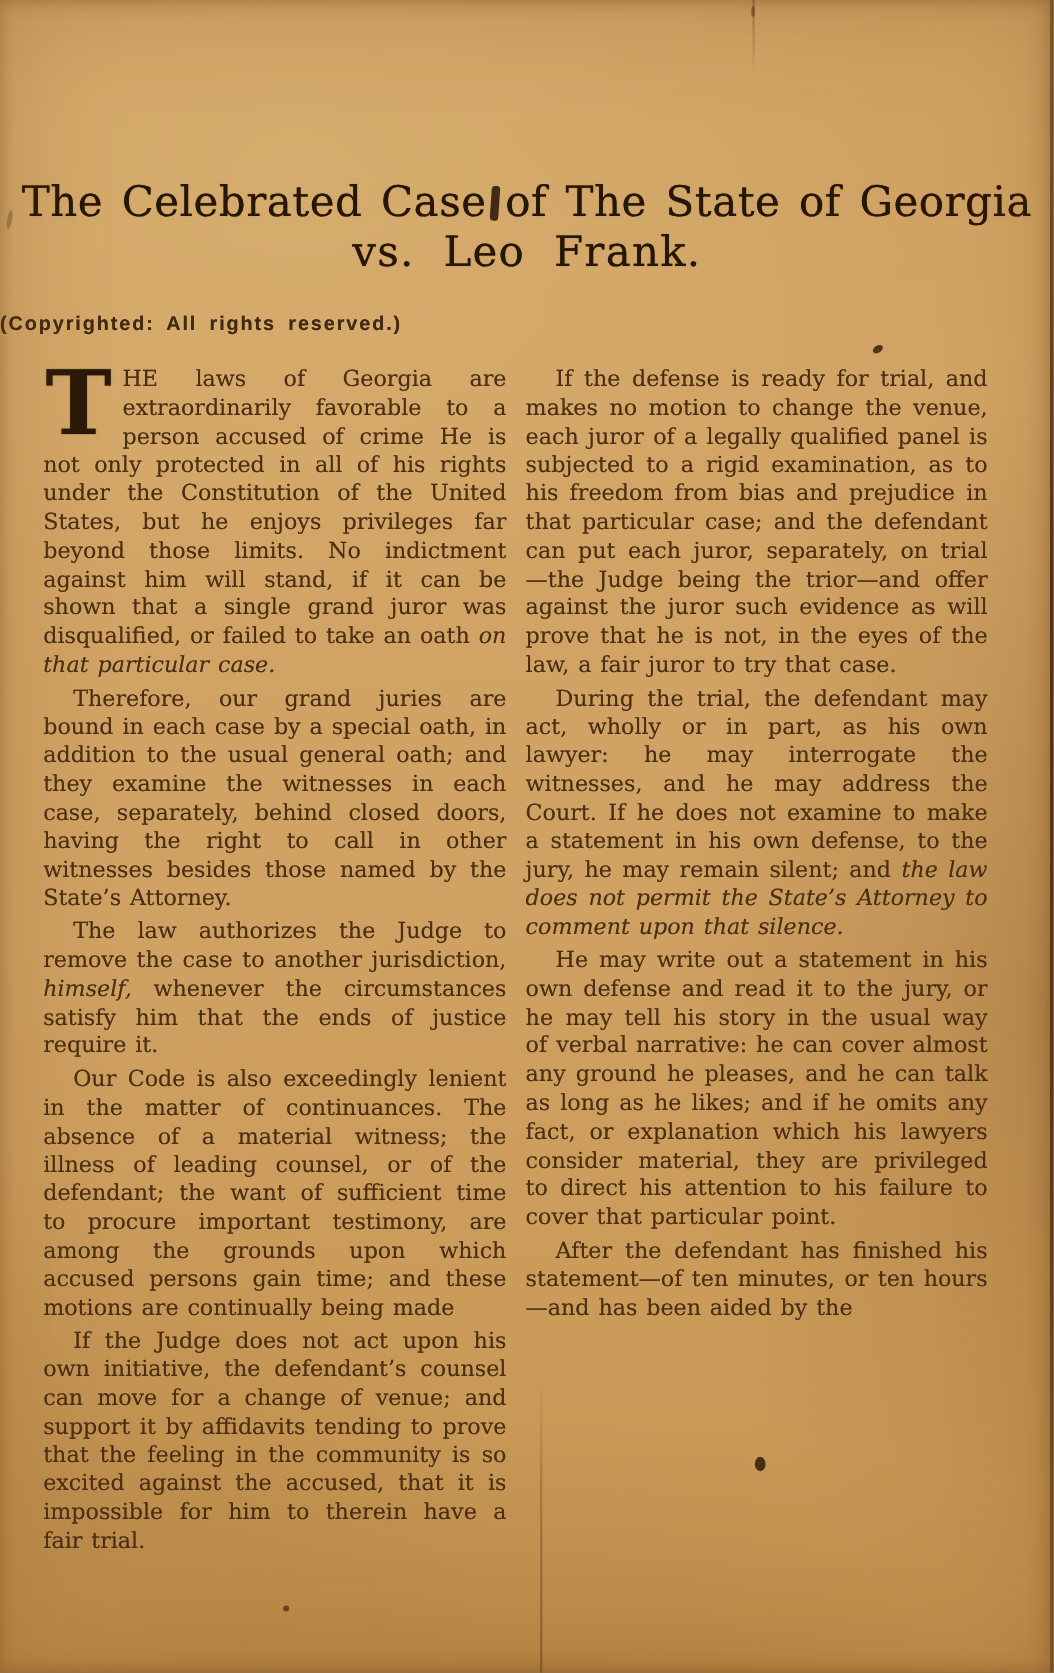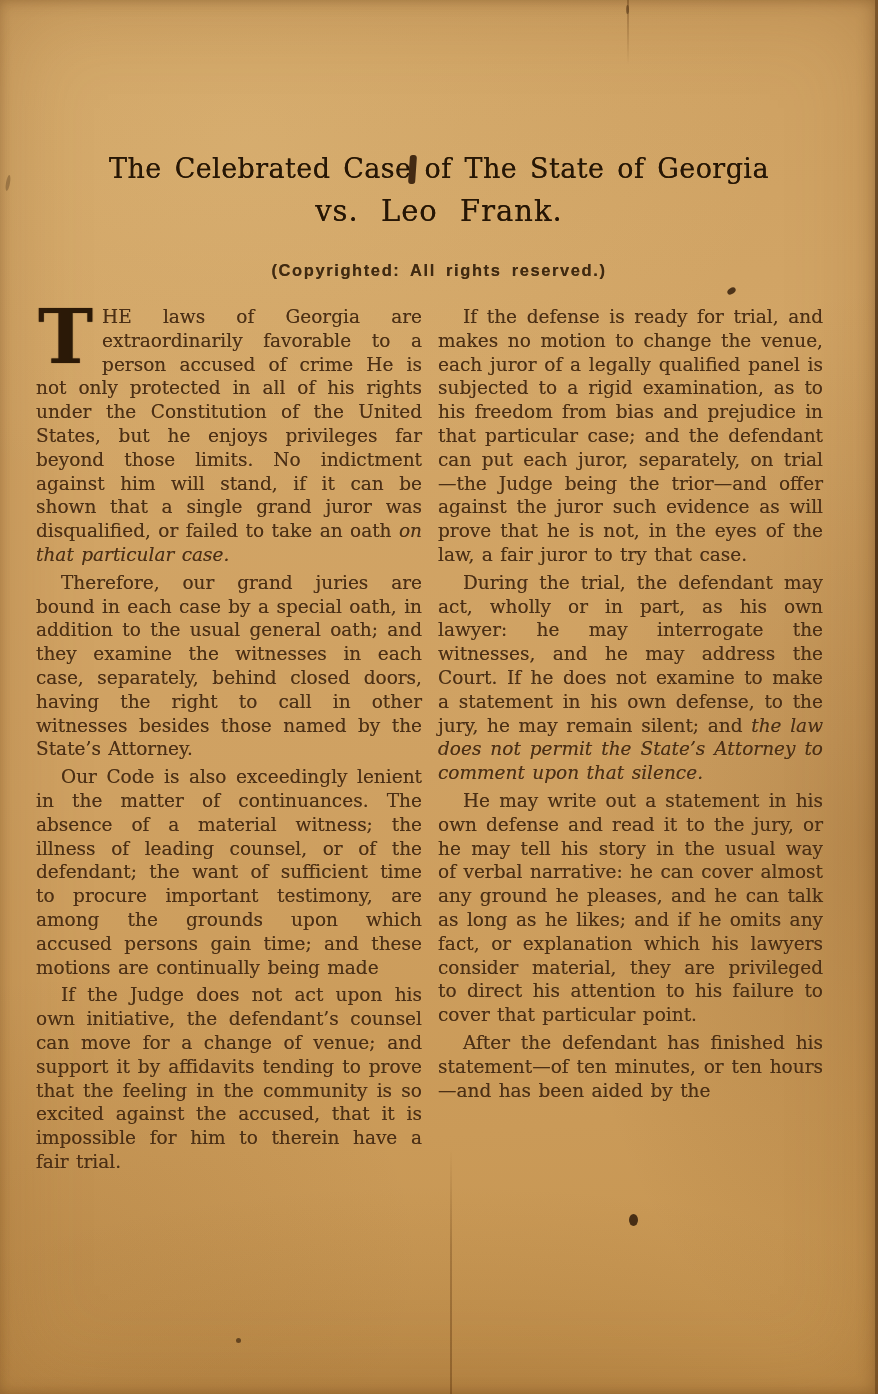--- a/index.html
+++ b/index.html
@@ -36,38 +36,37 @@
   .title-block {
     position: absolute;
     top: 149px;
     left: 0;
     width: 100%;
     text-align: center;
     color: #261605;
     text-shadow: 0 0 0.6px rgba(38,22,5,0.85);
   }
   .title-line1 {
-    font-size: 27px;
+    font-size: 35px;
     letter-spacing: 0.4px;
     word-spacing: 4px;
     line-height: 40px;
   }
   .title-line2 {
-    font-size: 29px;
+    font-size: 35px;
     letter-spacing: 1px;
     word-spacing: 12px;
     line-height: 44px;
   }
 
   .copyright {
     position: absolute;
     top: 261px;
     left: 0;
     width: 100%;
-    text-align: center;
     font-family: "Liberation Sans", sans-serif;
     font-weight: bold;
     font-size: 16.5px;
     letter-spacing: 1.6px;
     word-spacing: 4px;
     color: #402a11;
     text-shadow: 0 0 0.5px rgba(64,42,17,0.7);
   }
 
   .col {
@@ -149,20 +148,21 @@
   <div class="title-block">
     <div class="title-line1">The Celebrated Case of The State of Georgia</div>
     <div class="title-line2">vs. Leo Frank.</div>
   </div>
 
   <div class="copyright">(Copyrighted:  All rights reserved.)</div>
 
   <div class="col col-left">
       <p class="para first"><span class="dropcap">T</span><span>HE laws of Georgia are extraordinarily favorable to a person accused of crime  He is not only protected in all of his rights under the Constitution of the United States, but he enjoys privileges far beyond those limits. No indictment against him will stand, if it can be shown that a single grand juror was disqualified, or failed to take an oath </span><span class="it">on that particular case.</span></p>
       <p class="para"><span>Therefore, our grand juries are bound in each case by a special oath, in addition to the usual general oath; and they examine the witnesses in each case, separately, behind closed doors, having the right to call in other witnesses besides those named by the State’s Attorney.</span></p>
+      <p class="para"><span>The law authorizes the Judge to remove the case to another jurisdiction, </span><span class="it">himself,</span><span> whenever the circumstances satisfy him that the ends of justice require it.</span></p>
       <p class="para"><span>Our Code is also exceedingly lenient in the matter of continuances. The absence of a material witness; the illness of leading counsel, or of the defendant; the want of sufficient time to procure important testimony, are among the grounds upon which accused persons gain time; and these motions are continually being made</span></p>
       <p class="para"><span>If the Judge does not act upon his own initiative, the defendant’s counsel can move for a change of venue; and support it by affidavits tending to prove that the feeling in the community is so excited against the accused, that it is impossible for him to therein have a fair trial.</span></p>
     </div>
   <div class="col col-right">
       <p class="para"><span>If the defense is ready for trial, and makes no motion to change the venue, each juror of a legally qualified panel is subjected to a rigid examination, as to his freedom from bias and prejudice in that particular case; and the defendant can put each juror, separately, on trial—the Judge being the trior—and offer against the juror such evidence as will prove that he is not, in the eyes of the law, a fair juror to try that case.</span></p>
       <p class="para"><span>During the trial, the defendant may act, wholly or in part, as his own lawyer: he may interrogate the witnesses, and he may address the Court. If he does not examine to make a statement in his own defense, to the jury, he may remain silent; and </span><span class="it">the law does not permit the State’s Attorney to comment upon that silence.</span></p>
       <p class="para"><span>He may write out a statement in his own defense and read it to the jury, or he may tell his story in the usual way of verbal narrative: he can cover almost any ground he pleases, and he can talk as long as he likes; and if he omits any fact, or explanation which his lawyers consider material, they are privileged to direct his attention to his failure to cover that particular point.</span></p>
       <p class="para"><span>After the defendant has finished his statement—of ten minutes, or ten hours—and has been aided by the</span></p>
     </div>
 

